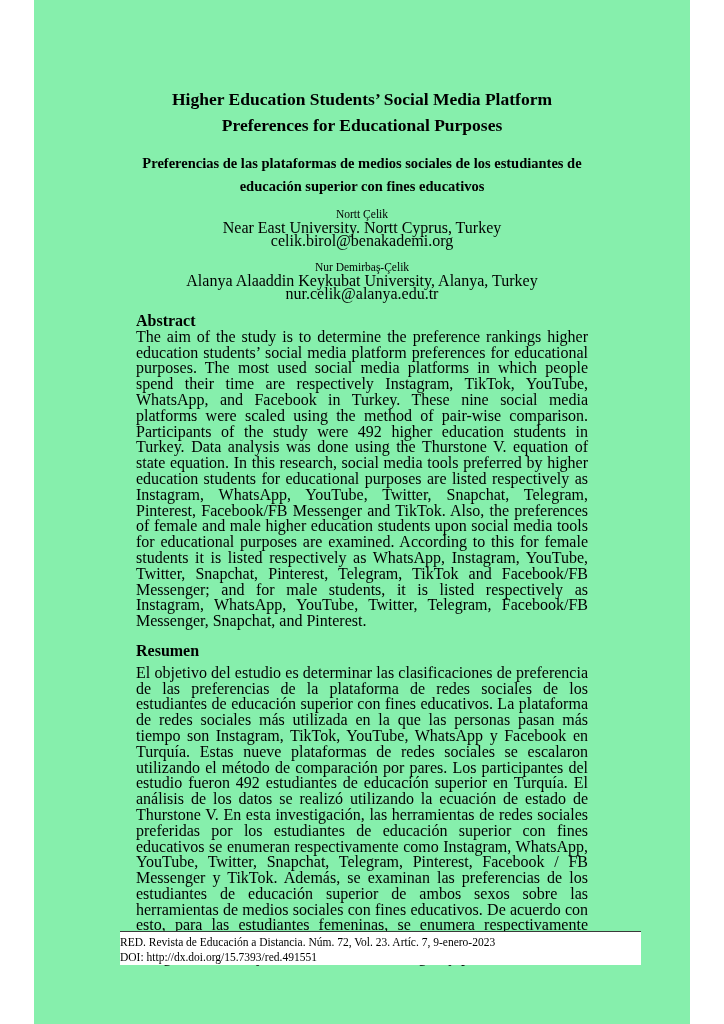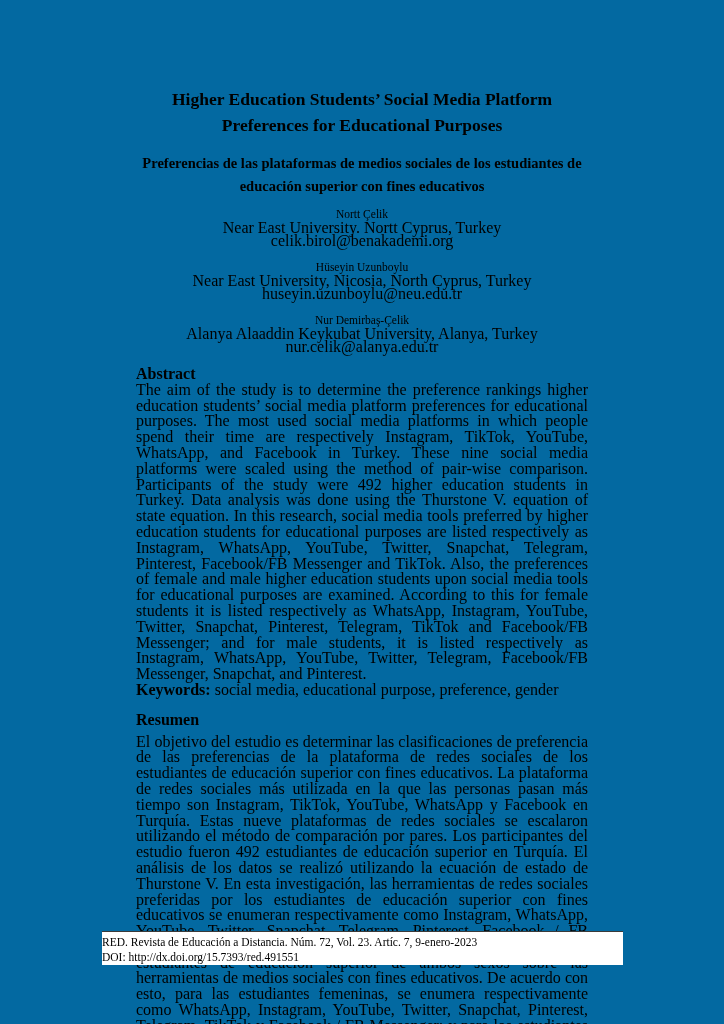--- a/index.html
+++ b/index.html
@@ -2,23 +2,23 @@
 <html><head>
   <meta charset="utf-8">
   <style>
     html, body {
       margin: 0;
       padding: 0;
       background: #ffffff;
     }
     .page {
       position: relative;
-      width: 724px;
+      width: 656px;
       height: 1024px;
-      background: #0369a1;
+      background: #86efac;
       color: #000000;
       font-family: "Liberation Serif", "DejaVu Serif", serif;
       overflow: hidden;
       margin: 0 auto;
     }
     .page-header {
       padding-top: 86px;
       text-align: center;
     }
     .paper-title {
@@ -73,21 +73,21 @@
     }
     .keywords {
       margin: 0;
     }
     .kw-label {
       font-weight: bold;
     }
     .page-footer {
       position: absolute;
       top: 931px;
-      left: 102px;
+      left: 86px;
       width: 521px;
       background: #ffffff;
       border-top: 1px solid #3a3a3a;
       padding-top: 3px;
       font-size: 11.5px;
       line-height: 15px;
       text-align: left;
     }
     .footer-line {
       margin: 0;
@@ -105,39 +105,31 @@
 educación superior con fines educativos</h2>
   </div>
 
   <div class="authors">
     <div class="author">
       <div class="author-name">Nortt Çelik</div>
       <div class="author-affil">Near East University. Nortt Cyprus, Turkey</div>
       <div class="author-email">celik.birol@benakademi.org</div>
     </div>
     <div class="author">
-      <div class="author-name">Hüseyin Uzunboylu</div>
-      <div class="author-affil">Near East University, Nicosia, North Cyprus, Turkey</div>
-      <div class="author-email">huseyin.uzunboylu@neu.edu.tr</div>
-    </div>
-    <div class="author">
       <div class="author-name">Nur Demirbaş-Çelik</div>
       <div class="author-affil">Alanya Alaaddin Keykubat University, Alanya, Turkey</div>
       <div class="author-email">nur.celik@alanya.edu.tr</div>
     </div>
   </div>
 
   <div class="content">
 
     <div class="section-abstract">
       <p class="section-heading">Abstract</p>
       <p class="para">The aim of the study is to determine the preference rankings higher education students’ social media platform preferences for educational purposes. The most used social media platforms in which people spend their time are respectively Instagram, TikTok, YouTube, WhatsApp, and Facebook in Turkey. These nine social media platforms were scaled using the method of pair-wise comparison. Participants of the study were 492 higher education students in Turkey. Data analysis was done using the Thurstone V. equation of state equation. In this research, social media tools preferred by higher education students for educational purposes are listed respectively as Instagram, WhatsApp, YouTube, Twitter, Snapchat, Telegram, Pinterest, Facebook/FB Messenger and TikTok. Also, the preferences of female and male higher education students upon social media tools for educational purposes are examined. According to this for female students it is listed respectively as WhatsApp, Instagram, YouTube, Twitter, Snapchat, Pinterest, Telegram, TikTok and Facebook/FB Messenger; and for male students, it is listed respectively as Instagram, WhatsApp, YouTube, Twitter, Telegram, Facebook/FB Messenger, Snapchat, and Pinterest.</p>
-      <p class="keywords">
-        <span class="kw-label">Keywords:</span><span> social media, educational purpose, preference, gender</span>
-      </p>
     </div>
 
     <div class="section-resumen">
       <p class="section-heading">Resumen</p>
       <p class="para justify-last">El objetivo del estudio es determinar las clasificaciones de preferencia de las preferencias de la plataforma de redes sociales de los estudiantes de educación superior con fines educativos. La plataforma de redes sociales más utilizada en la que las personas pasan más tiempo son Instagram, TikTok, YouTube, WhatsApp y Facebook en Turquía. Estas nueve plataformas de redes sociales se escalaron utilizando el método de comparación por pares. Los participantes del estudio fueron 492 estudiantes de educación superior en Turquía. El análisis de los datos se realizó utilizando la ecuación de estado de Thurstone V. En esta investigación, las herramientas de redes sociales preferidas por los estudiantes de educación superior con fines educativos se enumeran respectivamente como Instagram, WhatsApp, YouTube, Twitter, Snapchat, Telegram, Pinterest, Facebook / FB Messenger y TikTok. Además, se examinan las preferencias de los estudiantes de educación superior de ambos sexos sobre las herramientas de medios sociales con fines educativos. De acuerdo con esto, para las estudiantes femeninas, se enumera respectivamente como WhatsApp, Instagram, YouTube, Twitter, Snapchat, Pinterest, Telegram, TikTok y Facebook / FB Messenger; y para los estudiantes</p>
     </div>
 
   </div>
 
   <div class="page-footer">

